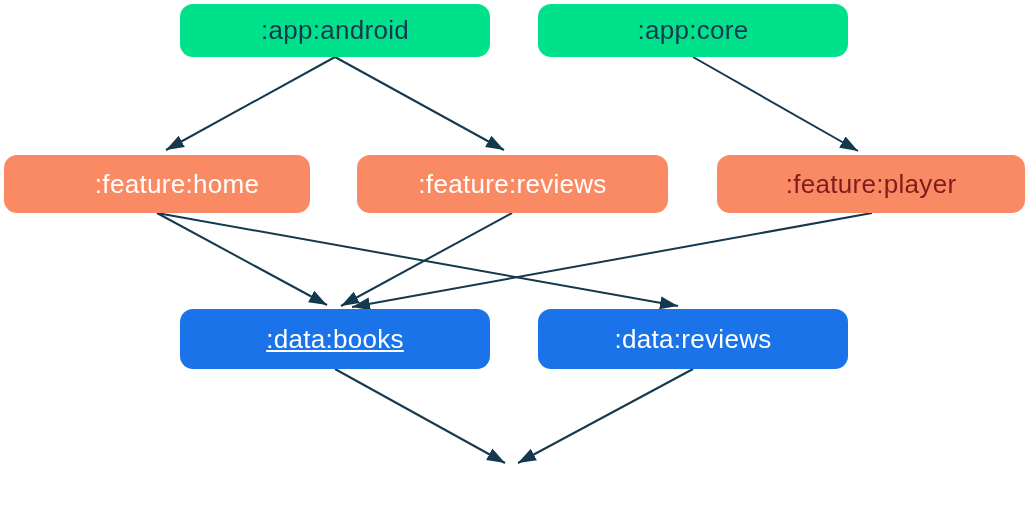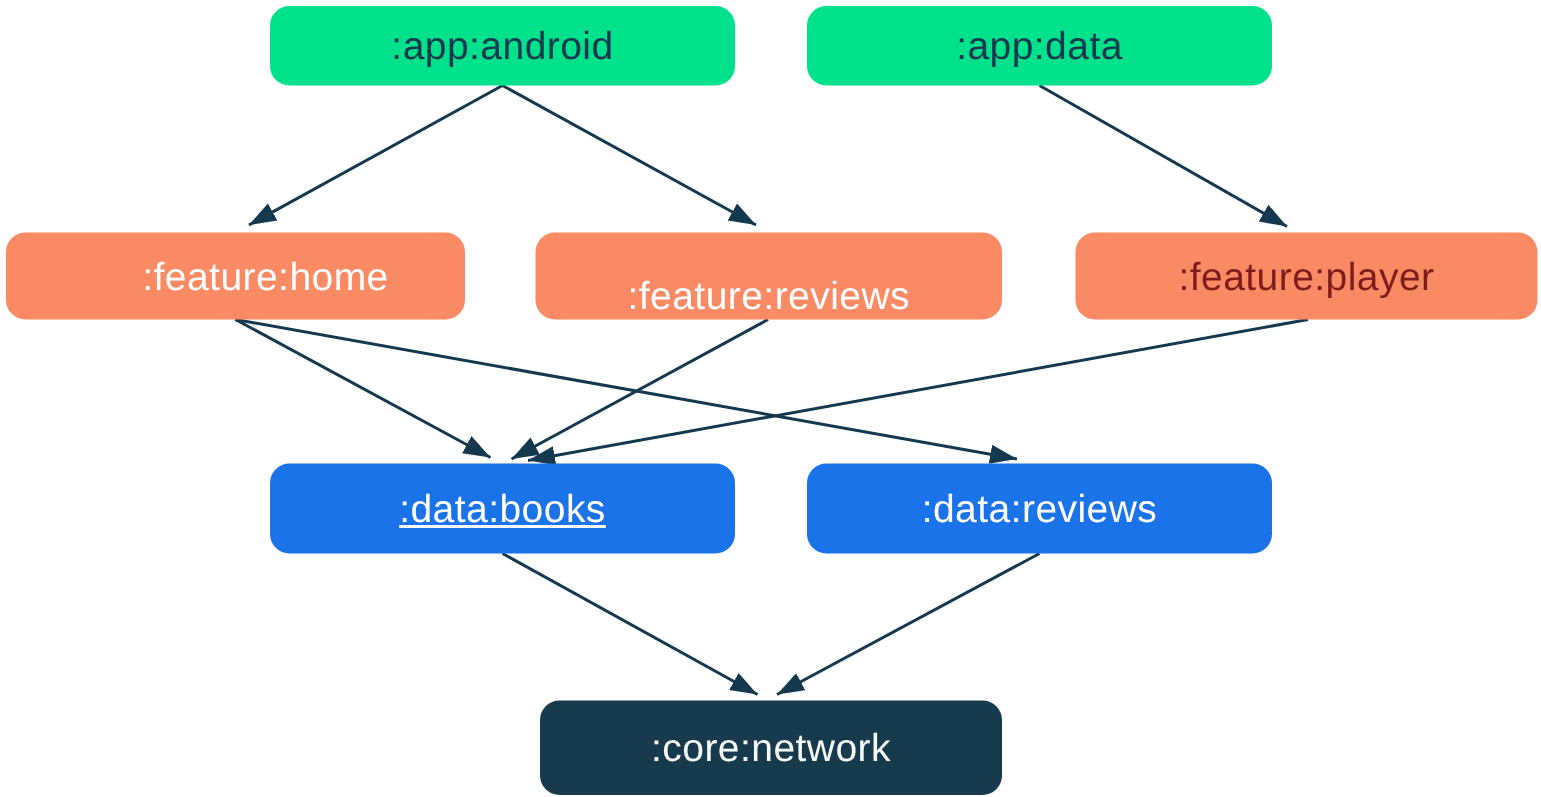--- a/index.html
+++ b/index.html
@@ -53,33 +53,30 @@
       <line x1="157" y1="213" x2="678" y2="306" stroke="#14384E" stroke-width="2" marker-end="url(#arrowhead)"></line>
       <line x1="512" y1="213" x2="341" y2="306" stroke="#14384E" stroke-width="2" marker-end="url(#arrowhead)"></line>
       <line x1="872" y1="213" x2="352" y2="307" stroke="#14384E" stroke-width="2" marker-end="url(#arrowhead)"></line>
       <line x1="335" y1="369" x2="505" y2="463" stroke="#14384E" stroke-width="2" marker-end="url(#arrowhead)"></line>
       <line x1="693" y1="369" x2="518" y2="463" stroke="#14384E" stroke-width="2" marker-end="url(#arrowhead)"></line>
     </svg>
 <div class="node" style="left: 180px; top: 4px; width: 310px; height: 53px; background: rgb(0, 225, 140); color: rgb(23, 56, 77); align-items: center;">
       <span>:app:android</span>
     </div>
     <div class="node" style="left: 538px; top: 4px; width: 310px; height: 53px; background: rgb(0, 225, 140); color: rgb(23, 56, 77);">
-      <span>:app:data</span>
+      <span>:app:core</span>
     </div>
     <div class="node" style="left: 4px; top: 155px; width: 306px; height: 58px; background: rgb(250, 138, 99); color: rgb(255, 255, 255); padding-left: 40px;">
       <span>:feature:home</span>
     </div>
-    <div class="node" style="left: 357px; top: 155px; width: 311px; height: 58px; background: rgb(250, 138, 99); color: rgb(255, 255, 255); align-items: flex-end;">
+    <div class="node" style="left: 357px; top: 155px; width: 311px; height: 58px; background: rgb(250, 138, 99); color: rgb(255, 255, 255);">
       <span>:feature:reviews</span>
     </div>
     <div class="node" style="left: 717px; top: 155px; width: 308px; height: 58px; background: rgb(250, 138, 99); color: #7f1d1d;">
       <span>:feature:player</span>
     </div>
     <div class="node" style="left: 180px; top: 309px; width: 310px; height: 60px; background: rgb(26, 115, 232); color: rgb(255, 255, 255); text-decoration: underline;">
       <span>:data:books</span>
     </div>
     <div class="node" style="left: 538px; top: 309px; width: 310px; height: 60px; background: rgb(26, 115, 232); color: rgb(255, 255, 255);">
       <span>:data:reviews</span>
     </div>
-    <div class="node" style="left: 360px; top: 467px; width: 308px; height: 63px; background: rgb(23, 58, 77); color: rgb(247, 250, 250);">
-      <span>:core:network</span>
-    </div>
   </div>
 
 </body></html>

